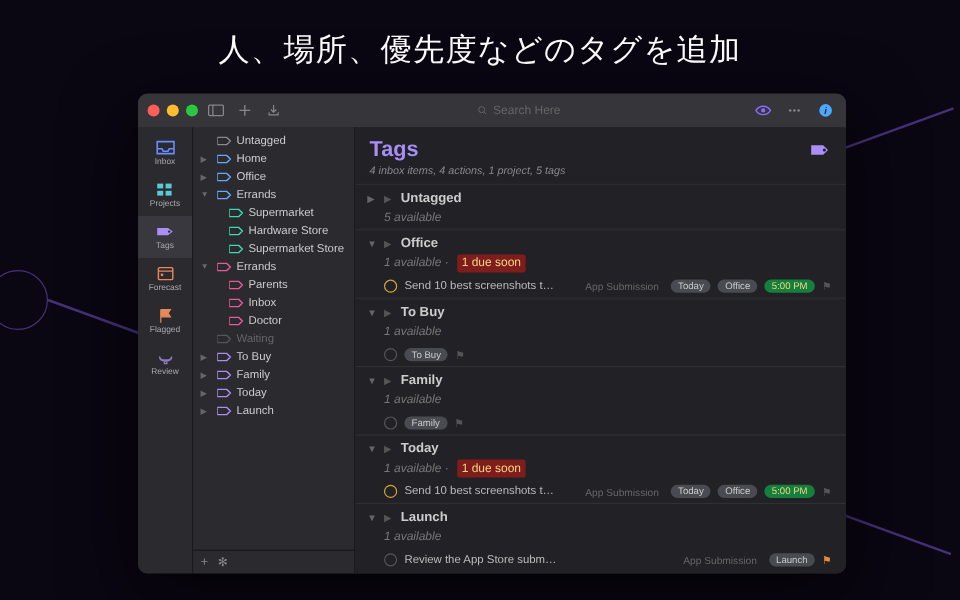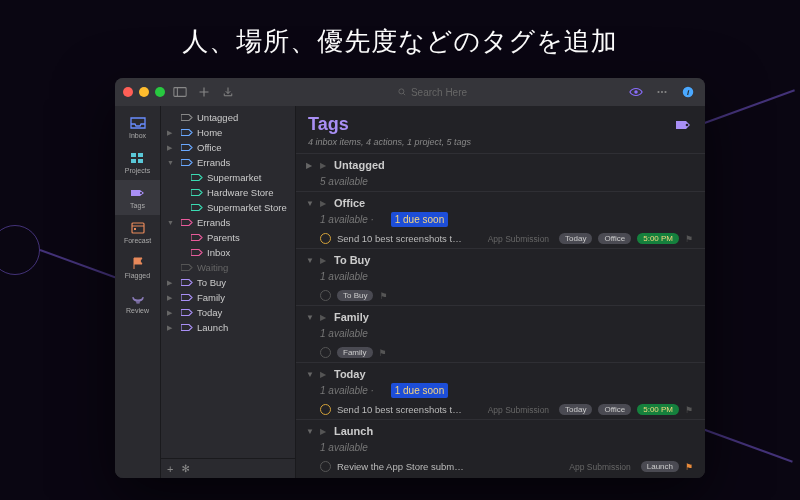--- a/index.html
+++ b/index.html
@@ -35,21 +35,21 @@
 .main{flex:1;background:#222226;display:flex;flex-direction:column;overflow:hidden}
 .mhead{padding:8px 12px 6px}
 .mtitle{color:#a98ff5;font-size:18px;font-weight:600;display:flex;align-items:center;justify-content:space-between}
 .msub{color:#888;font-size:9px;font-style:italic;margin-top:2px}
 .mlist{flex:1;overflow:auto}
 .grp{border-top:1px solid #2f2f34}
 .grp-h{display:flex;align-items:center;padding:5px 10px;gap:6px;cursor:pointer}
 .grp-arrow{color:#666;font-size:8px;width:8px}
 .grp-title{color:#ccc;font-size:11px;font-weight:600}
 .grp-sub{color:#777;font-size:10px;font-style:italic;padding:0 10px 4px 24px}
-.due-soon{background:#1d4ed8;color:#f5d580;padding:2px 4px;border-radius:2px;font-style:normal;margin-left:14px}
+.due-soon{background:#7f1d1d;color:#f5d580;padding:2px 4px;border-radius:2px;font-style:normal;margin-left:4px}
 .task{display:flex;align-items:center;padding:4px 10px 4px 24px;gap:6px;font-size:9.5px;color:#bbb}
 .task-circ{width:11px;height:11px;border-radius:50%;border:1.5px solid #555;flex-shrink:0}
 .task-circ.due{border-color:#d4a23a}
 .task-title{flex:1;overflow:hidden;text-overflow:ellipsis;white-space:nowrap}
 .task-proj{color:#666;font-size:8.5px;margin-right:4px}
 .pill{background:#4a4a52;color:#ccc;font-size:8px;padding:1px 6px;border-radius:7px}
 .pill.time{background:#15803d;color:#f5d580}
 .task-flag{width:10px;color:#555;font-size:9px}
 .task-flag.on{color:#e88a3a}
 svg{display:block}
@@ -259,20 +259,29 @@
           </div>
           <div class="sb-row child">
             <span class="sb-disc"></span>
             <span class="sb-tag">
               <svg width="12" height="9" viewBox="0 0 12 9">
                 <path d="M0 1.5h8l3 3-3 3H0z" fill="none" stroke="#e85a9a" stroke-width="1.2"></path>
               </svg>
             </span>
             <span>Inbox</span>
           </div>
+          <div class="sb-row child">
+            <span class="sb-disc"></span>
+            <span class="sb-tag">
+              <svg width="12" height="9" viewBox="0 0 12 9">
+                <path d="M0 1.5h8l3 3-3 3H0z" fill="none" stroke="#e85a9a" stroke-width="1.2"></path>
+              </svg>
+            </span>
+            <span>Doctor</span>
+          </div>
           <div class="sb-row muted">
             <span class="sb-disc"></span>
             <span class="sb-tag">
               <svg width="12" height="9" viewBox="0 0 12 9">
                 <path d="M0 1.5h8l3 3-3 3H0z" fill="none" stroke="#555" stroke-width="1.2"></path>
               </svg>
             </span>
             <span>Waiting</span>
           </div>
           <div class="sb-row">

